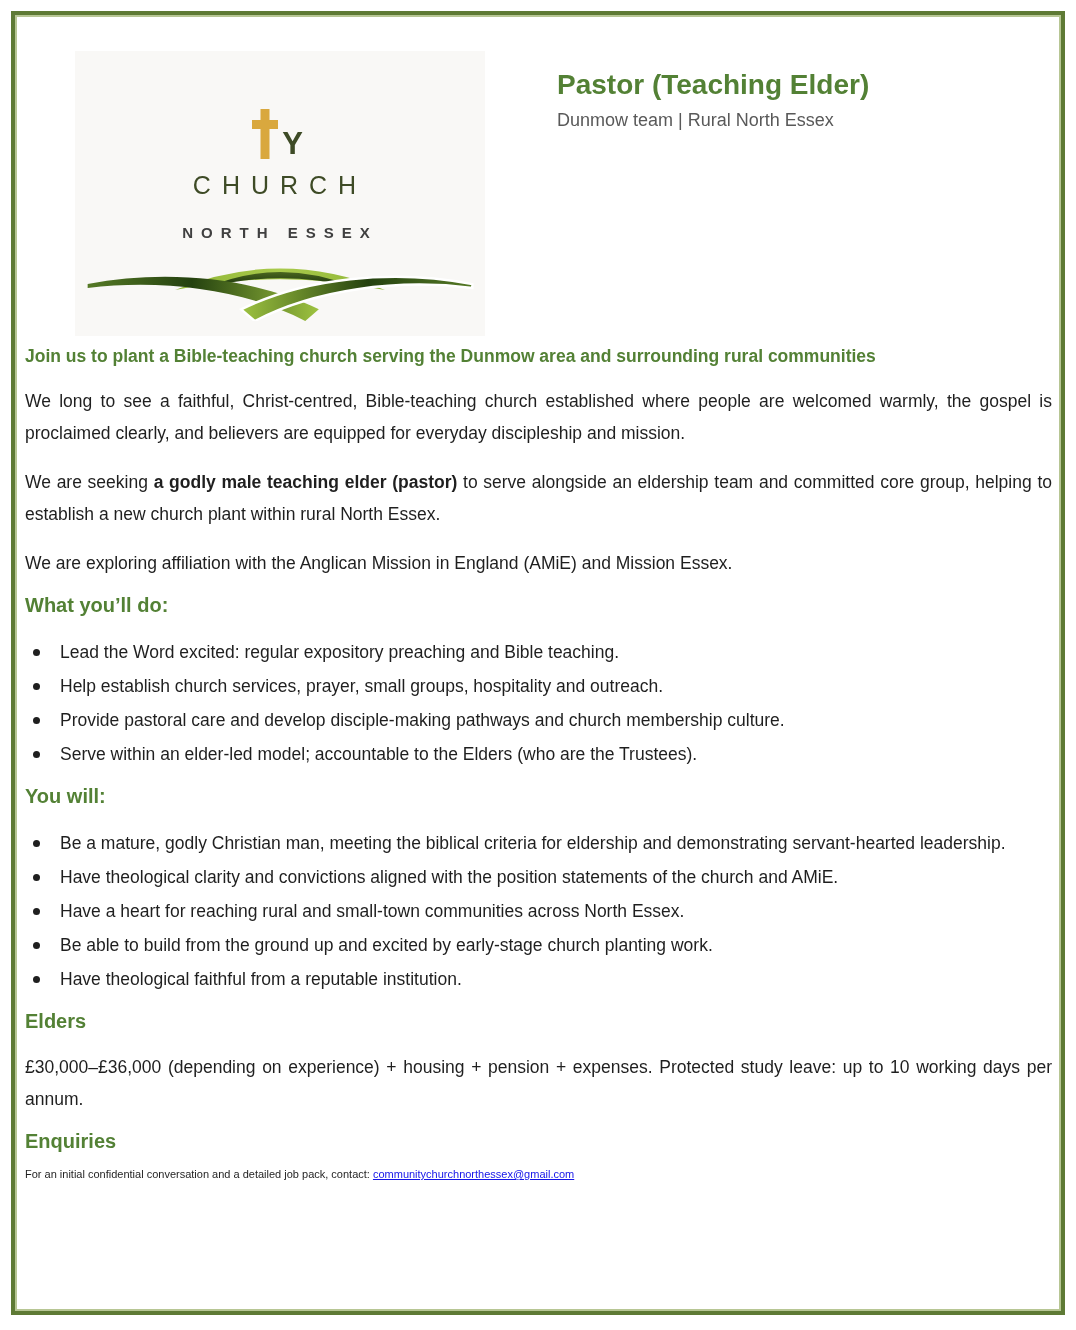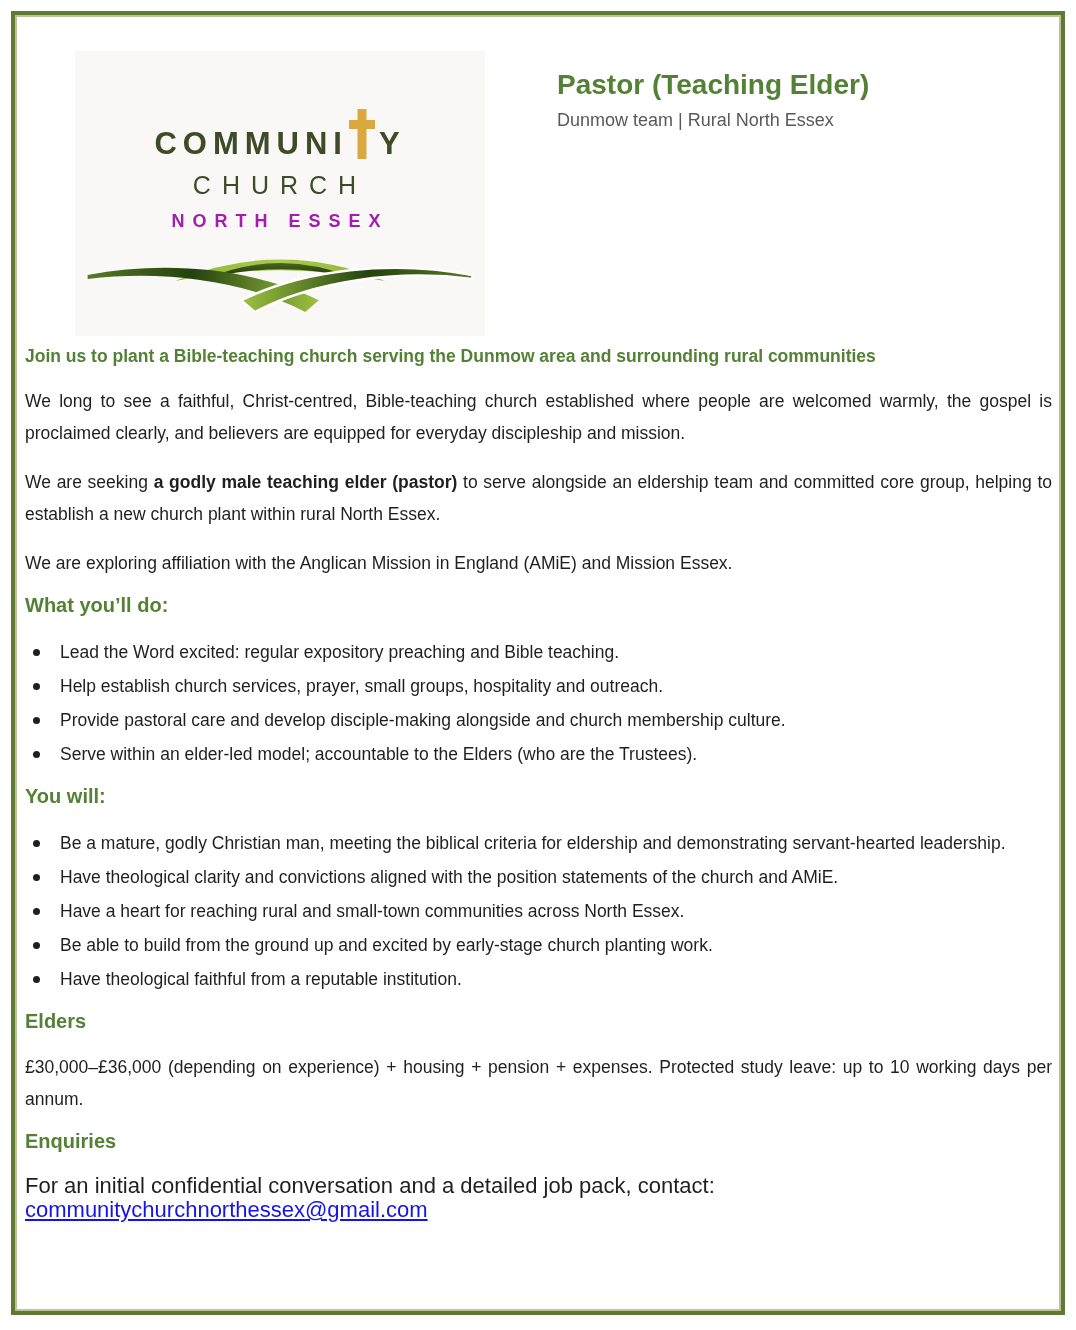--- a/index.html
+++ b/index.html
@@ -43,21 +43,21 @@
     content:"";position:absolute;left:50%;transform:translateX(-50%);
     top:0;width:9px;height:50px;background:#d9a83e;
   }
   .cross::after{
     content:"";position:absolute;left:0;top:11px;width:26px;height:9px;background:#d9a83e;
   }
   .logo-line2{
     margin-top:12px;font-size:25px;font-weight:500;letter-spacing:11px;color:#3e4b26;
   }
   .logo-line3{
-    margin-top:11px;font-size:18px;font-weight:600;letter-spacing:8px;color:#a21caf;
+    margin-top:24px;font-size:15px;font-weight:600;letter-spacing:8px;color:#404040;
   }
   .hills{margin-top:12px;}
   .header-right{margin-left:72px;padding-top:18px;}
   .title{font-size:28px;font-weight:700;color:#538135;line-height:32px;}
   .subtitle{margin-top:9px;font-size:18px;color:#595959;}
   
   .intro-head{
     margin:9px 0 0;color:#538135;font-weight:700;font-size:17.5px;line-height:23px;
   }
   p.body{
@@ -71,33 +71,32 @@
     margin:19px 0 0;padding:0 0 0 6px;list-style:none;
   }
   ul.bullets li{
     position:relative;padding-left:29px;font-size:17.5px;line-height:31px;
     text-align:justify;margin-top:3px;
   }
   ul.bullets li::before{
     content:"";position:absolute;left:2px;top:12px;width:7px;height:7px;
     border-radius:50%;background:#1f1f1f;
   }
-  .contact{margin-top:20px;font-size:22px;line-height:24px;}
+  .contact{margin-top:8px;font-size:11px;line-height:24px;}
   a.email{color:#1414e8;text-decoration:underline;cursor:pointer;}
 </style>
 </head>
 <body>
 
 <div class="frame">
   <div class="content">
 
     <div class="header">
       <div class="logo">
         <div class="logo-line1">
-          <span>COMMUNI</span>
             <span class="cross"></span>
             <span>Y</span>
         </div>
         <div class="logo-line2">CHURCH</div>
         <div class="logo-line3">NORTH ESSEX</div>
         <svg class="hills" width="396" height="68" viewBox="0 0 400 70" xmlns="http://www.w3.org/2000/svg" aria-hidden="true">
           <defs>
             <linearGradient id="gArch" x1="0" y1="0" x2="1" y2="0">
               <stop offset="0" stop-color="#8db433"></stop>
               <stop offset="0.5" stop-color="#a9ca4c"></stop>
@@ -135,21 +134,21 @@
     <p class="body">We long to see a faithful, Christ-centred, Bible-teaching church established where people are welcomed warmly, the gospel is proclaimed clearly, and believers are equipped for everyday discipleship and mission.</p>
 
     <p class="body"><span>We are seeking </span><b>a godly male teaching elder (pastor)</b><span> to serve alongside an eldership team and committed core group, helping to establish a new church plant within rural North Essex.</span></p>
 
     <p class="body">We are exploring affiliation with the Anglican Mission in England (AMiE) and Mission Essex.</p>
 
     <h2 class="sec">What you’ll do:</h2>
     <ul class="bullets">
       <li>Lead the Word excited: regular expository preaching and Bible teaching.</li>
       <li>Help establish church services, prayer, small groups, hospitality and outreach.</li>
-      <li>Provide pastoral care and develop disciple-making alongside and church membership culture.</li>
+      <li>Provide pastoral care and develop disciple-making pathways and church membership culture.</li>
       <li>Serve within an elder-led model; accountable to the Elders (who are the Trustees).</li>
     </ul>
 
     <h2 class="sec">You will:</h2>
     <ul class="bullets">
       <li>Be a mature, godly Christian man, meeting the biblical criteria for eldership and demonstrating servant-hearted leadership.</li>
       <li>Have theological clarity and convictions aligned with the position statements of the church and AMiE.</li>
       <li>Have a heart for reaching rural and small-town communities across North Essex.</li>
       <li>Be able to build from the ground up and excited by early-stage church planting work.</li>
       <li>Have theological faithful from a reputable institution.</li>

